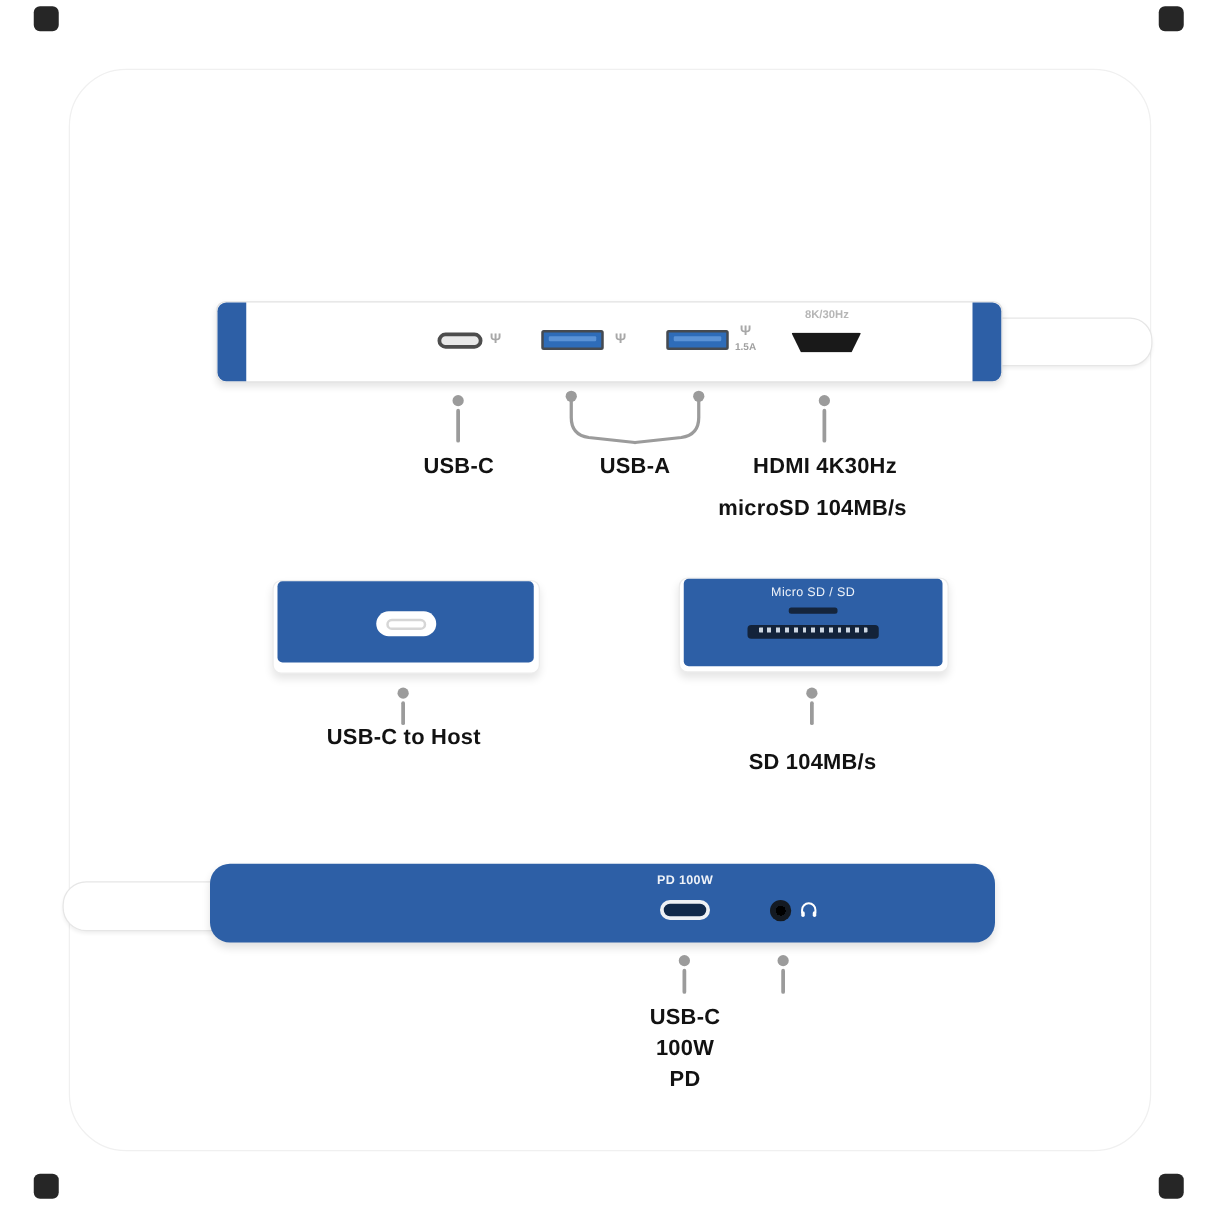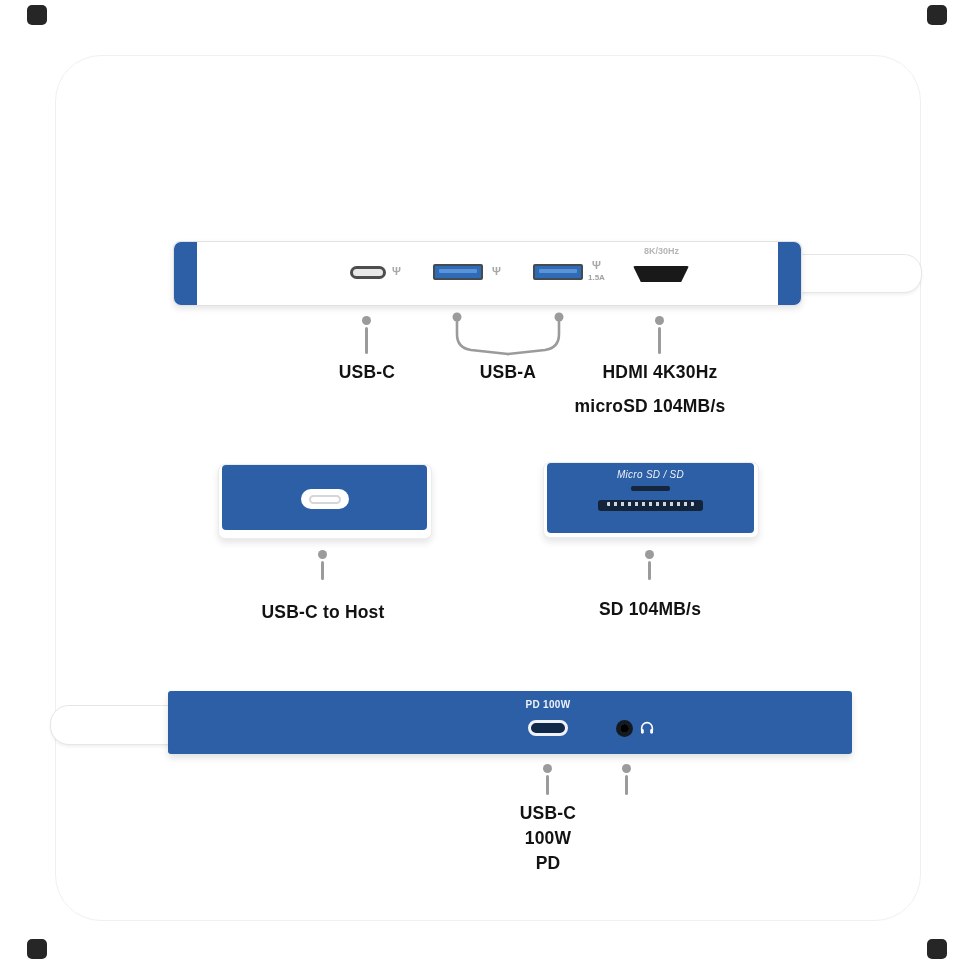--- a/index.html
+++ b/index.html
@@ -63,37 +63,37 @@
   
   .block{position:absolute;background:#ffffff;border:1px solid #ececec;border-radius:7px;
          box-shadow:0 4px 7px rgba(0,0,0,.10);}
   .host-block{left:218px;top:464px;width:212px;height:73px;}
   .blue-face{position:absolute;left:3px;top:0;background:var(--blue);border-radius:4px;}
   .host-face{width:205px;height:65px;}
   .host-port{position:absolute;left:79px;top:24px;width:48px;height:20px;background:#ffffff;border-radius:10px;
              display:flex;align-items:center;justify-content:center;}
   .host-port-inner{width:32px;height:9px;border:2px solid #d6d6d6;border-radius:5px;box-sizing:border-box;}
   .d-host{left:318px;top:550px;} .s-host{left:321px;top:561px;height:19px;}
-  .l-host{left:223px;top:602px;width:200px;}
+  .l-host{left:223px;top:579px;width:200px;}
 
   
   .reader-block{left:543px;top:462px;width:214px;height:74px;}
-  .reader-face{width:207px;height:70px;font-style:italic;}
+  .reader-face{width:207px;height:70px;}
   .slot-marking{position:absolute;left:0;top:6px;width:207px;text-align:center;
                 font-size:10px;color:#eef2f8;letter-spacing:.3px;}
   .microsd-slot{position:absolute;left:84px;top:23px;width:39px;height:5px;background:#15253c;border-radius:2px;}
   .sd-slot{position:absolute;left:51px;top:37px;width:105px;height:11px;background:#13233a;border-radius:3px;}
   .sd-pins{position:absolute;left:9px;right:9px;top:2px;height:4px;border-radius:1px;
            background:repeating-linear-gradient(90deg,#cdd7e2 0 3px,transparent 3px 7px);}
   .d-reader{left:645px;top:550px;} .s-reader{left:648px;top:561px;height:19px;}
   .l-reader{left:550px;top:579px;width:200px;margin-top:20px;}
 
   
-  .back-bar{position:absolute;left:168px;top:691px;width:684px;height:63px;background:var(--blue);
-            border-radius:3px;box-shadow:0 4px 7px rgba(0,0,0,.12);}
+  .back-bar{position:absolute;left:168px;top:691px;width:628px;height:63px;background:var(--blue);
+            border-radius:16px;box-shadow:0 4px 7px rgba(0,0,0,.12);}
   .pd-marking{position:absolute;left:330px;top:8px;width:100px;text-align:center;
               font-size:10px;color:#eef2f8;font-weight:700;letter-spacing:.3px;}
   .back-usbc{position:absolute;left:360px;top:29px;width:40px;height:16px;border:3px solid #eef1f5;
              background:#10294b;border-radius:9px;box-sizing:border-box;}
   .jack{position:absolute;left:448px;top:29px;width:17px;height:17px;border-radius:50%;
         background:radial-gradient(circle at 50% 50%, #000 0 4px, #141a22 4px);}
   .hp-icon{position:absolute;left:471px;top:29px;}
 
   .d-bpd{left:543px;top:764px;}  .s-bpd{left:546px;top:775px;height:20px;}
   .d-bau{left:622px;top:764px;}  .s-bau{left:625px;top:775px;height:20px;}

